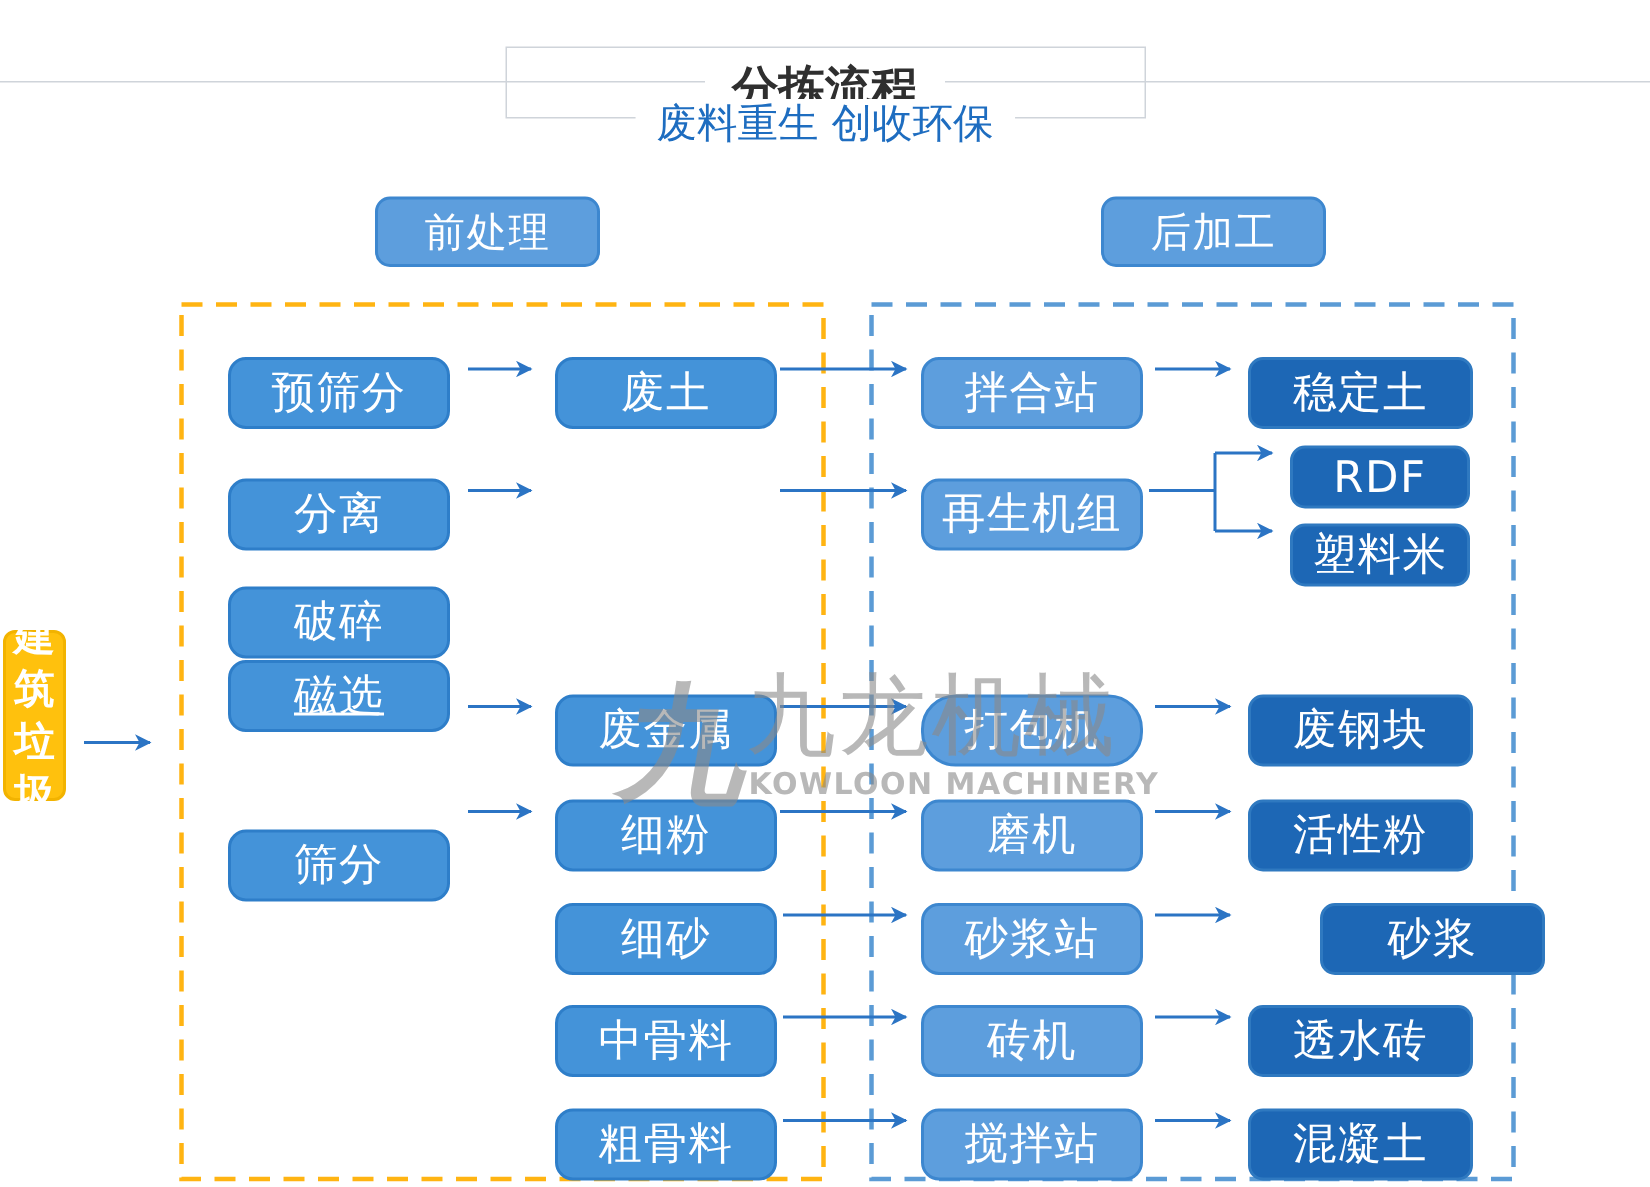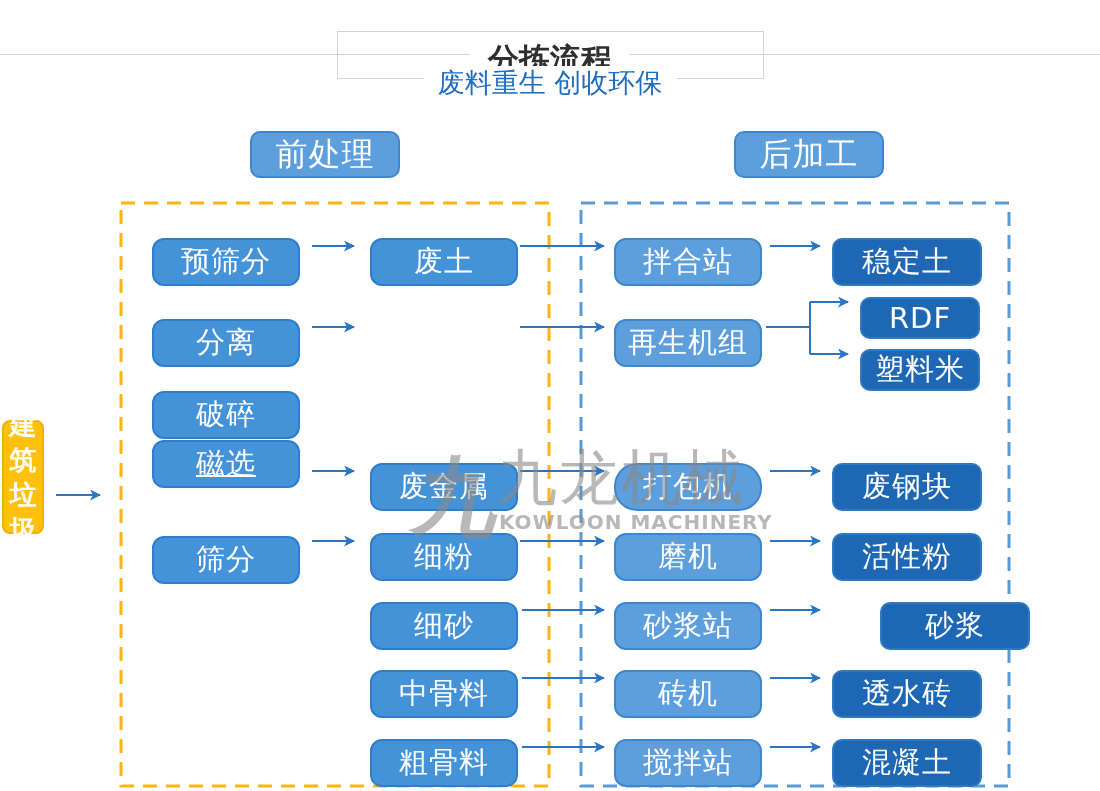--- a/index.html
+++ b/index.html
@@ -18,21 +18,21 @@
   
   .hline{position:absolute;left:0;top:54px;width:1100px;height:1px;background:var(--line-gray);z-index:0;}
   .title-frame{position:absolute;left:337px;top:31px;width:427px;height:48px;border:1px solid var(--line-gray);z-index:0;}
   .page-title{position:absolute;left:50%;top:14px;transform:translateX(-50%);background:#fff;
     padding:0 18px;font-size:31px;font-weight:800;color:var(--title);line-height:42px;white-space:nowrap;z-index:1;margin-top:24px;}
   .page-subtitle{position:absolute;left:50%;top:66px;transform:translateX(-50%);background:#fff;
     padding:0 14px;font-size:27px;color:var(--subtitle);line-height:34px;white-space:nowrap;z-index:1;}
 
   
   .section-btn{position:absolute;width:150px;height:47px;background:var(--box-light);
-    border:2px solid var(--box-light-border);border-radius:10px;color:#fff;font-size:32px;
+    border:2px solid var(--box-light-border);border-radius:10px;color:#fff;font-size:27px;
     display:flex;align-items:center;justify-content:center;z-index:2;letter-spacing:1px;}
 
   
   .node{position:absolute;width:148px;height:48px;border-radius:12px;color:#fff;font-size:29px;
     display:flex;align-items:center;justify-content:center;z-index:2;letter-spacing:1px;margin-top:16px;}
   .med{background:var(--box-med);border:2px solid var(--box-med-border);}
   .light{background:var(--box-light);border:2px solid var(--box-light-border);}
   .dark{background:var(--box-dark);border:2px solid var(--box-dark-border);border-radius:10px;}
   .sm{width:120px;height:42px;}
 
@@ -107,21 +107,21 @@
     <line class="arr" x1="766" y1="327" x2="810" y2="327"></line>
     <line class="arr" x1="810" y1="302" x2="810" y2="354"></line>
     <line class="arr" x1="810" y1="302" x2="848" y2="302" marker-end="url(#ah)"></line>
     <line class="arr" x1="810" y1="354" x2="848" y2="354" marker-end="url(#ah)"></line>
   </svg>
 
   <div class="node med" style="left:152px;top:222px;">预筛分</div>
   <div class="node med" style="left:152px;top:303px;">分离</div>
   <div class="node med" style="left:152px;top:375px;">破碎</div>
   <div class="node med" style="left:152px;top:424px;text-decoration:underline;">磁选</div>
-  <div class="node med" style="left:152px;top:520px;">筛分</div>
+  <div class="node med" style="left:152px;top:537px;">筛分</div>
 
   <div class="node med" style="left:370px;top:222px;">废土</div>
   <div class="node med" style="left:370px;top:447px;">废金属</div>
   <div class="node med" style="left:370px;top:517px;">细粉</div>
   <div class="node med" style="left:370px;top:586px;">细砂</div>
   <div class="node med" style="left:370px;top:654px;">中骨料</div>
   <div class="node med" style="left:370px;top:723px;">粗骨料</div>
 
   <div class="node light" style="left:614px;top:222px;">拌合站</div>
   <div class="node light" style="left:614px;top:303px;">再生机组</div>

